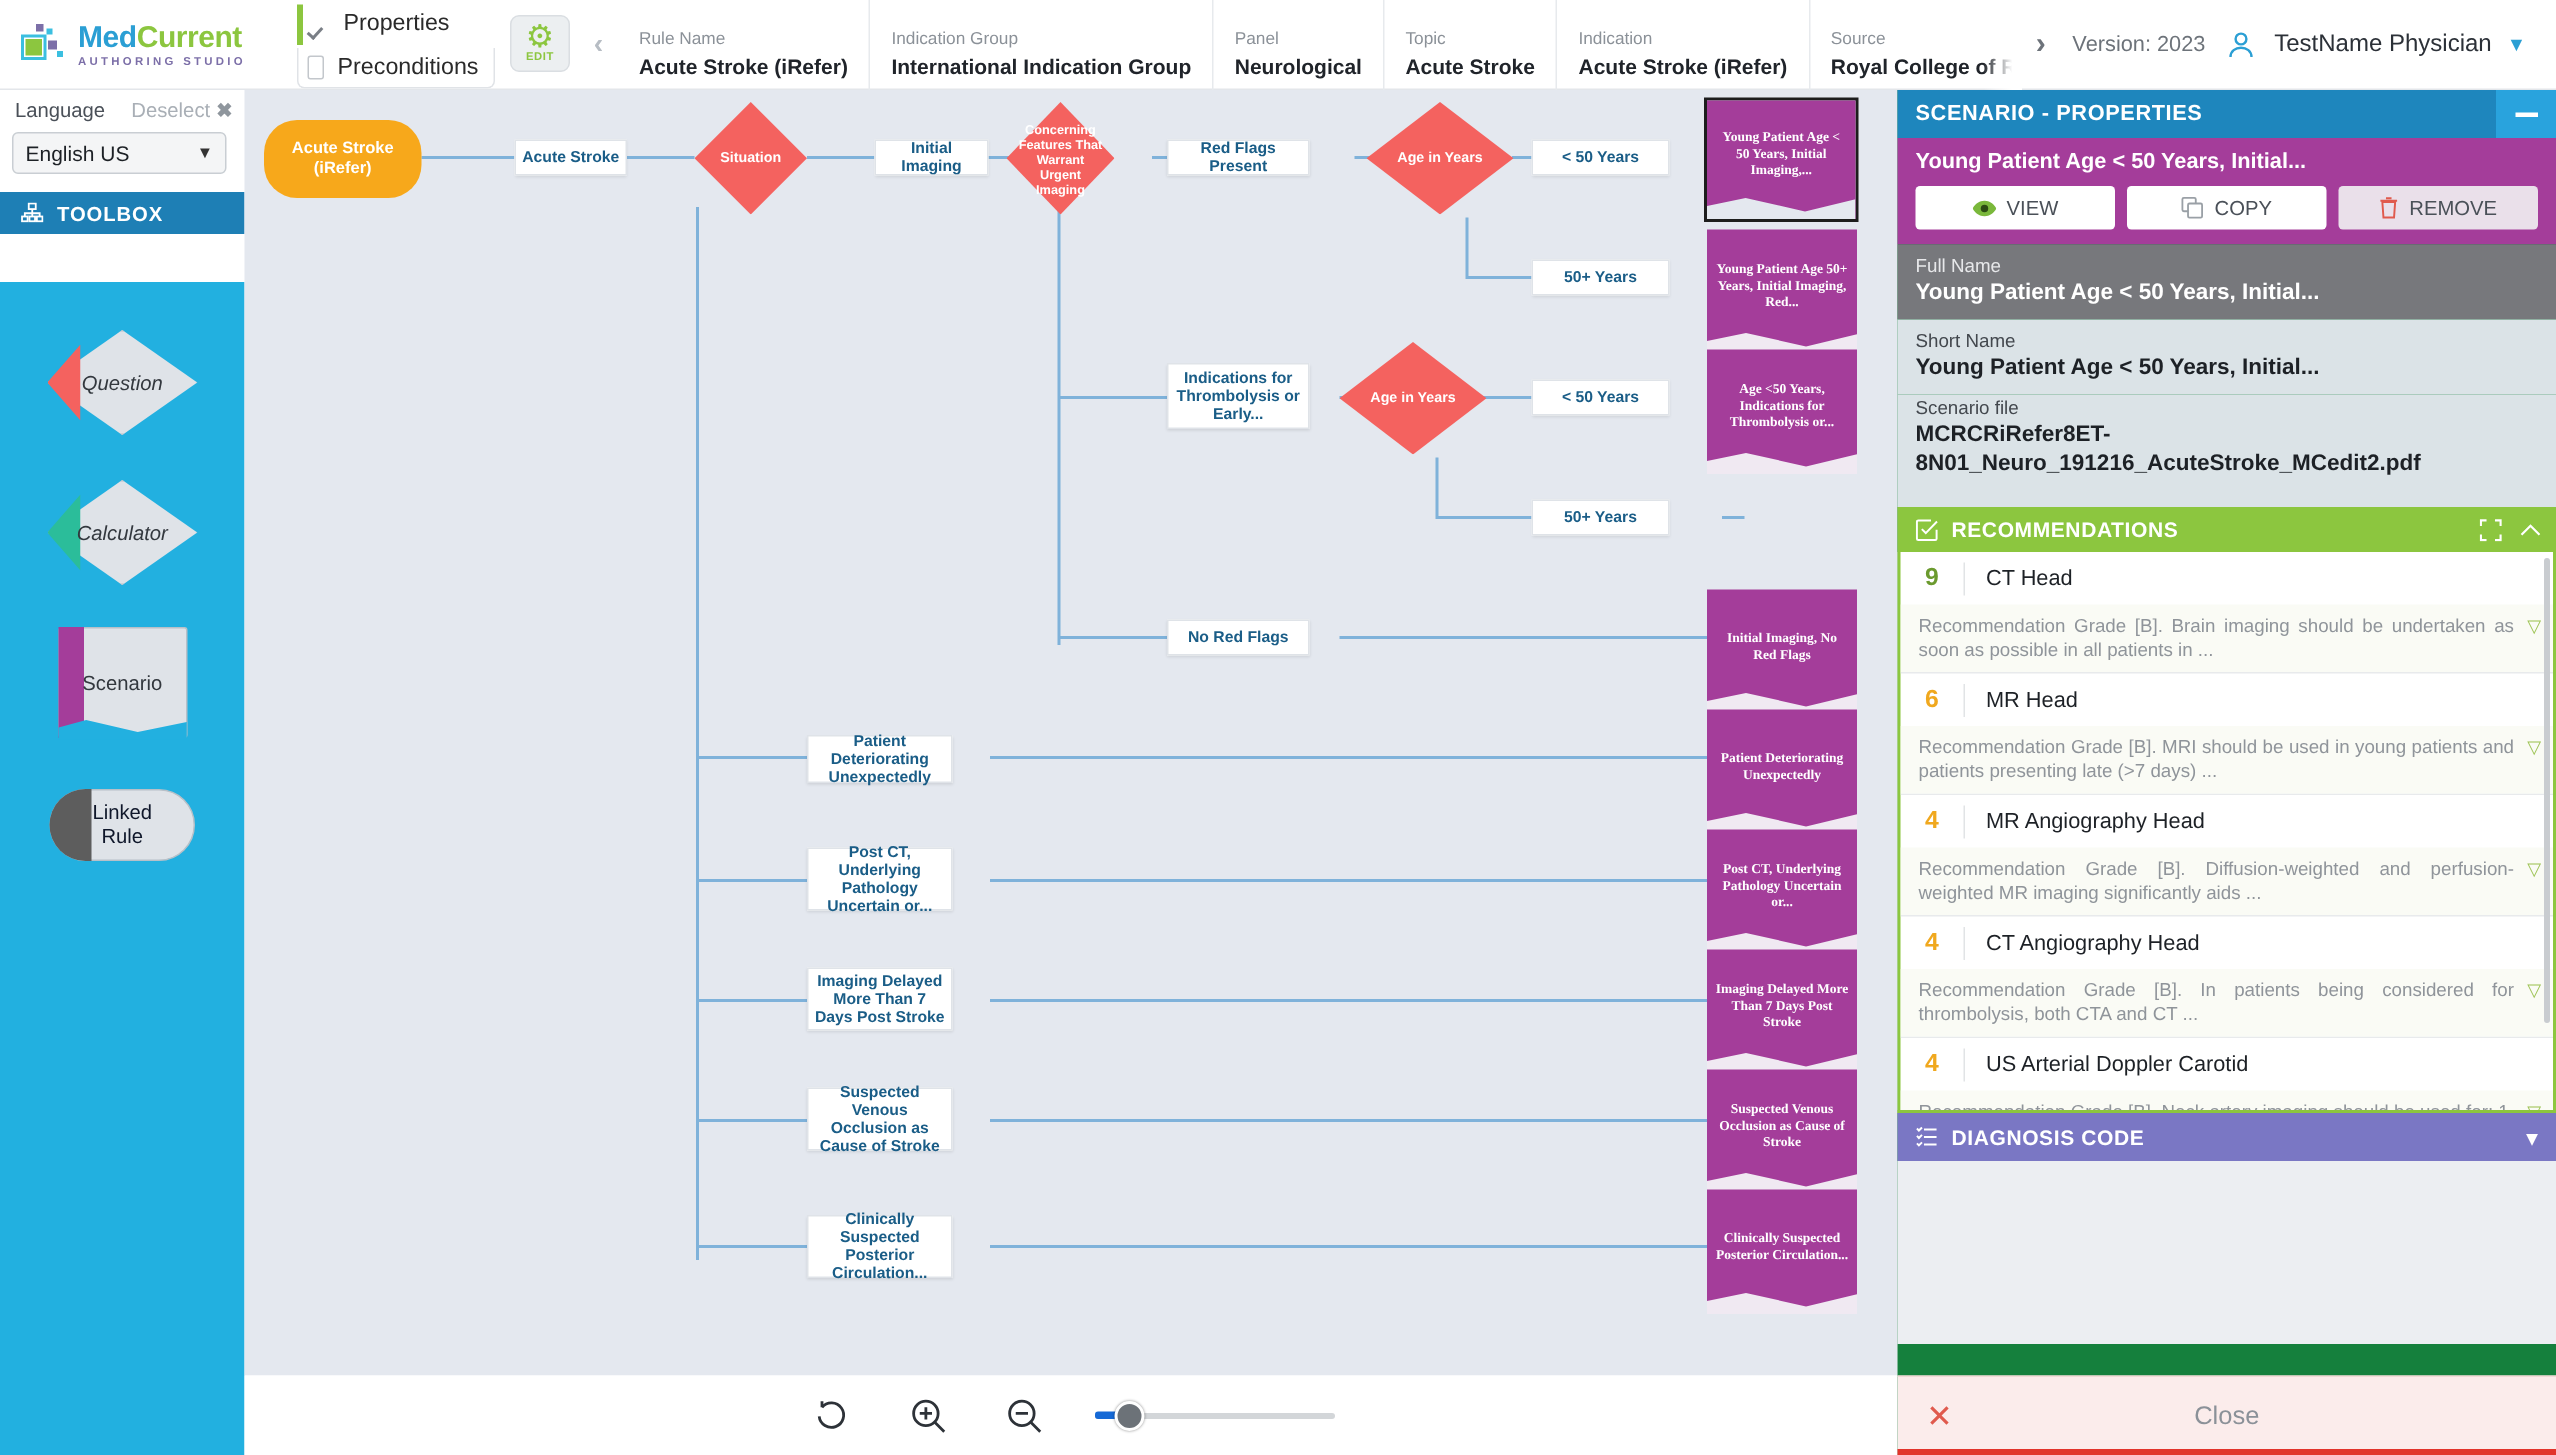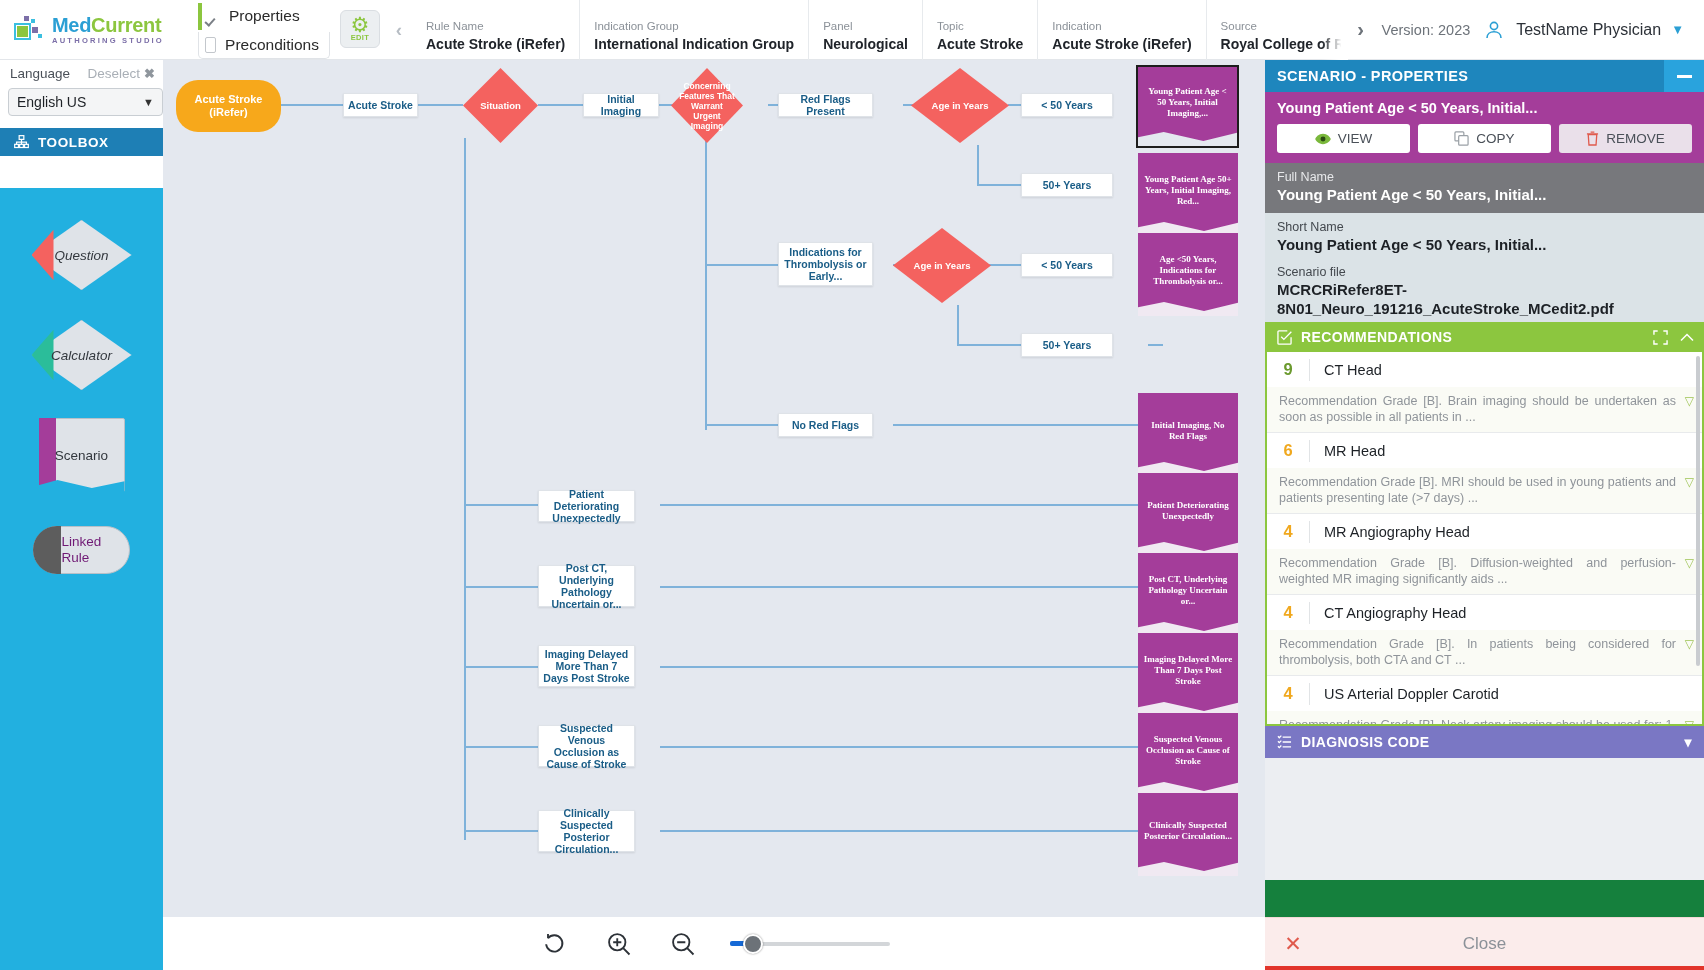--- a/index.html
+++ b/index.html
@@ -68,21 +68,21 @@
   .username { font-size:16px; color:#2c3138; }
   .caret-dn { color:#2b9fd4; font-size: 13px; }
 
   
   .leftpanel { position:absolute; left:0; top:60px; width:163px; bottom:0; background:#ffffff; }
   .lang-row { display:flex; align-items:center; padding: 6px 8px 2px 10px; }
   .lang-lbl { font-size:13.5px; color:#4a5058; }
   .deselect { margin-left:auto; font-size:13.5px; color:#a9afb6; display:flex; align-items:center; gap:4px;}
   .deselect .x { font-weight:700; color:#8f969d; font-size:13px;}
   .lang-select {
-    margin: 5px 8px 0 8px; height: 28px; width: 155px; border:1px solid #c9ced3;
+    margin: 5px 8px 0 8px; height: 28px; width: 143px; border:1px solid #c9ced3;
     border-radius:4px; background:#f4f5f6; font-size:14px; color:#1d2126;
     display:flex; align-items:center; padding: 0 8px;
   }
   .lang-select .cv { margin-left:auto; color:#333; font-size:11px;}
 
   .toolbox-hdr {
     margin-top:12px; height:28px; background:#1e7fb5; color:#fff;
     display:flex; align-items:center; gap:9px; padding-left:14px;
     font-size:13.5px; font-weight:700; letter-spacing:.6px;
   }
@@ -111,21 +111,21 @@
   .scenario-shape .sc-wave { position:absolute; left:0; right:0; bottom:-1px; height:13px;
      background:#22b0e0; clip-path: polygon(0 40%, 22% 0, 62% 62%, 100% 10%, 100% 100%, 0 100%); }
   .scenario-shape .sc-txt { position:absolute; inset:0; display:flex;align-items:center;justify-content:center;
      font-size:13.5px;color:#33383e; }
 
   .linked-shape { width:97px;height:48px;position:relative;margin:0 auto; }
   .linked-shape .lk-bg{position:absolute;inset:0;background:#dfe3e8;border:1px solid #b8c0c8;border-radius:26px;}
   .linked-shape .lk-accent{position:absolute;left:0;top:0;width:28px;height:100%;background:#5d5d5d;
     border-radius:26px 0 0 26px;}
   .linked-shape .lk-txt{position:absolute;inset:0;display:flex;align-items:center;justify-content:center;
-    font-size:13.5px;color:#701a75;line-height:16px;}
+    font-size:13.5px;color:#0f172a;text-align:center;line-height:16px;}
 
   
   .canvas {
     position:absolute; left:163px; top:60px; right:439px; bottom:53px;
     background:#e4e8ef; overflow:hidden;
   }
   .canvas-inner { position:absolute; inset:0; }
 
   svg.links { position:absolute; left:0; top:0; width:100%; height:100%; }
 
@@ -604,21 +604,21 @@
     </div>
 
     <div class="rp-field dark">
       <div class="k">Full Name</div>
       <div class="v">Young Patient Age &lt; 50 Years, Initial...</div>
     </div>
     <div class="rp-field lite">
       <div class="k">Short Name</div>
       <div class="v">Young Patient Age &lt; 50 Years, Initial...</div>
     </div>
-    <div class="rp-field lite" style="padding-top:2px;padding-bottom:4px;">
+    <div class="rp-field lite" style="padding-top:2px;padding-bottom:20px;">
       <div class="k">Scenario file</div>
       <div class="v">MCRCRiRefer8ET-8N01_Neuro_191216_AcuteStroke_MCedit2.pdf</div>
     </div>
 
     <div class="rec-hdr">
       <svg width="15" height="15" viewBox="0 0 16 16" fill="none" stroke="#fff" stroke-width="1.4">
         <path d="M15 7.6V14a1 1 0 0 1-1 1H2a1 1 0 0 1-1-1V2a1 1 0 0 1 1-1h9"></path>
         <path d="M4.5 7.2 7.3 10 15.3 1.8"></path>
       </svg>
       <span>RECOMMENDATIONS</span>

